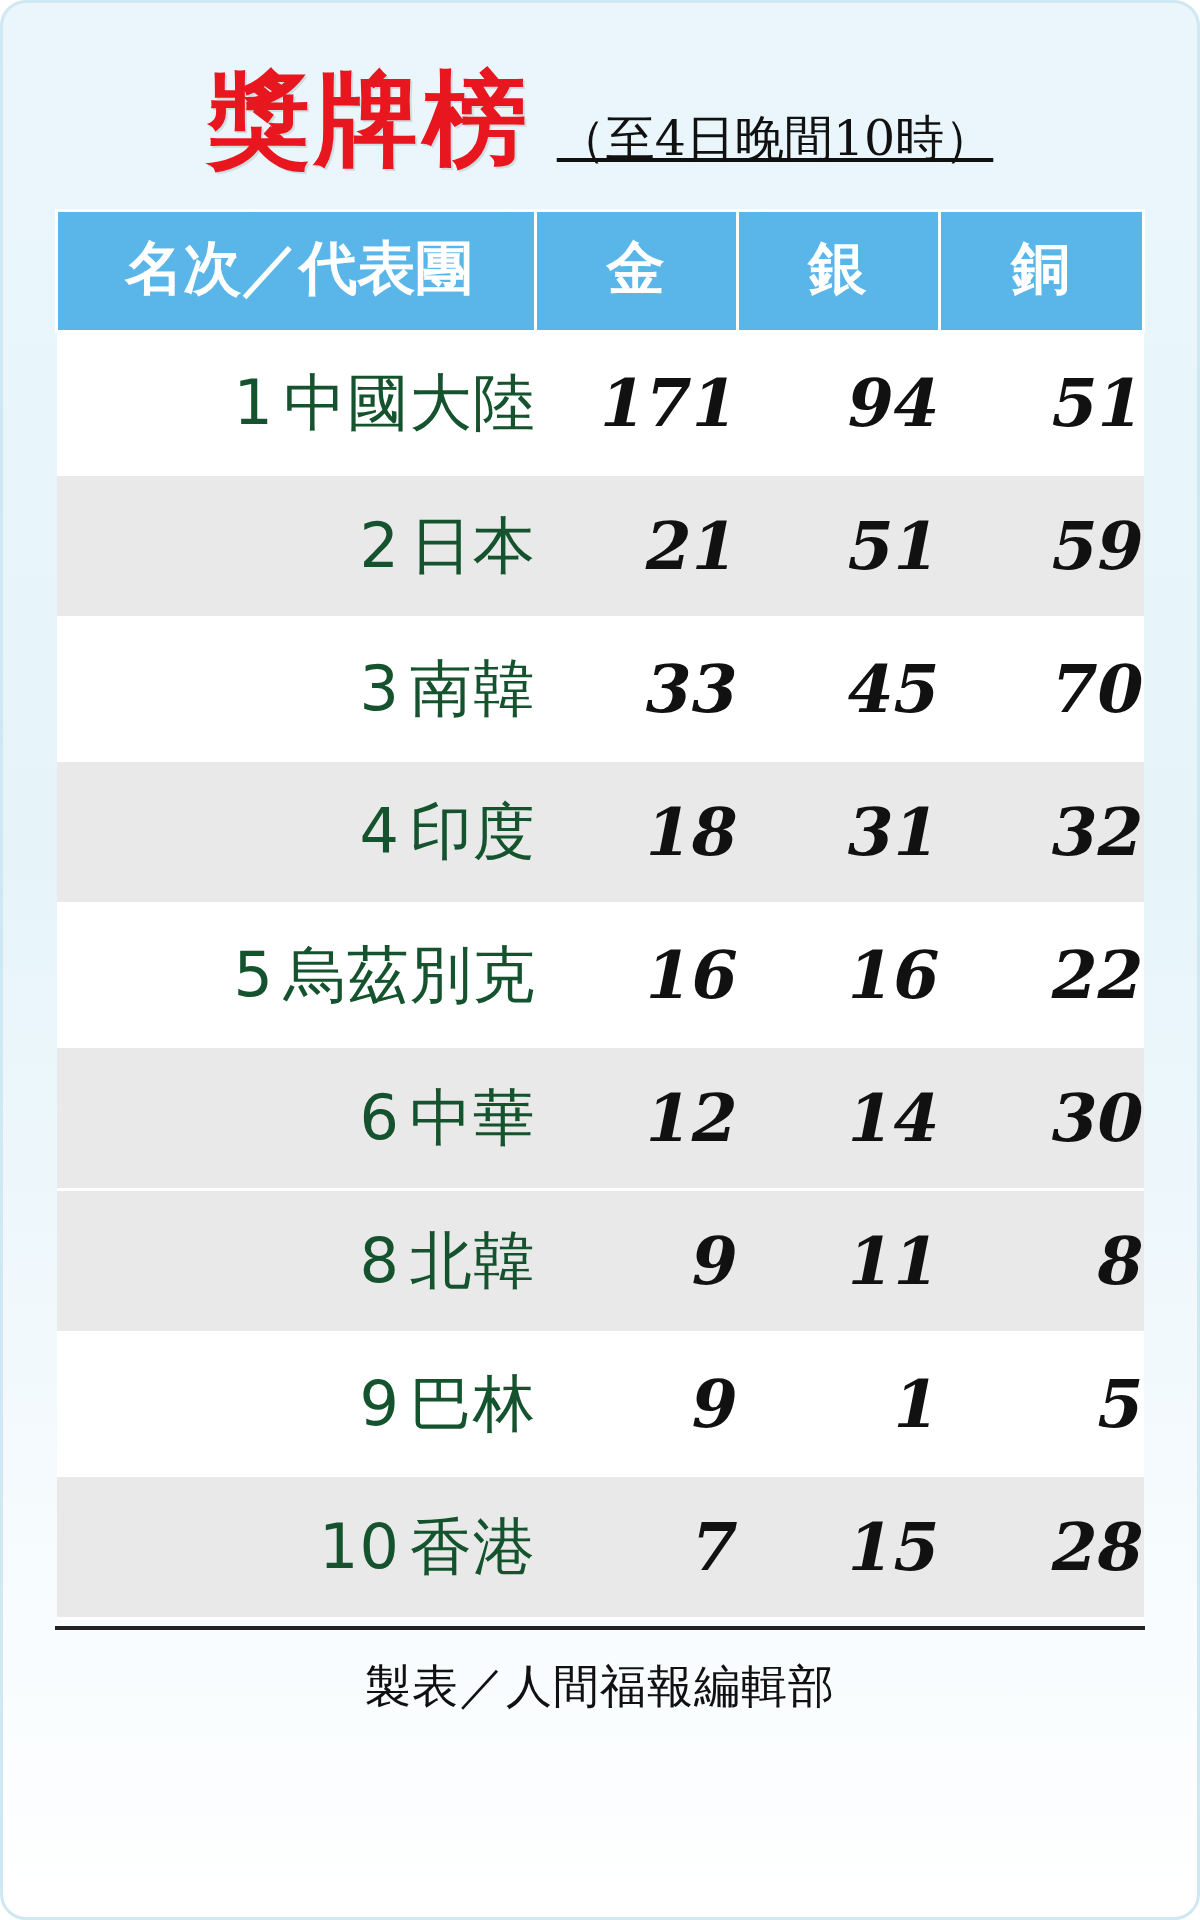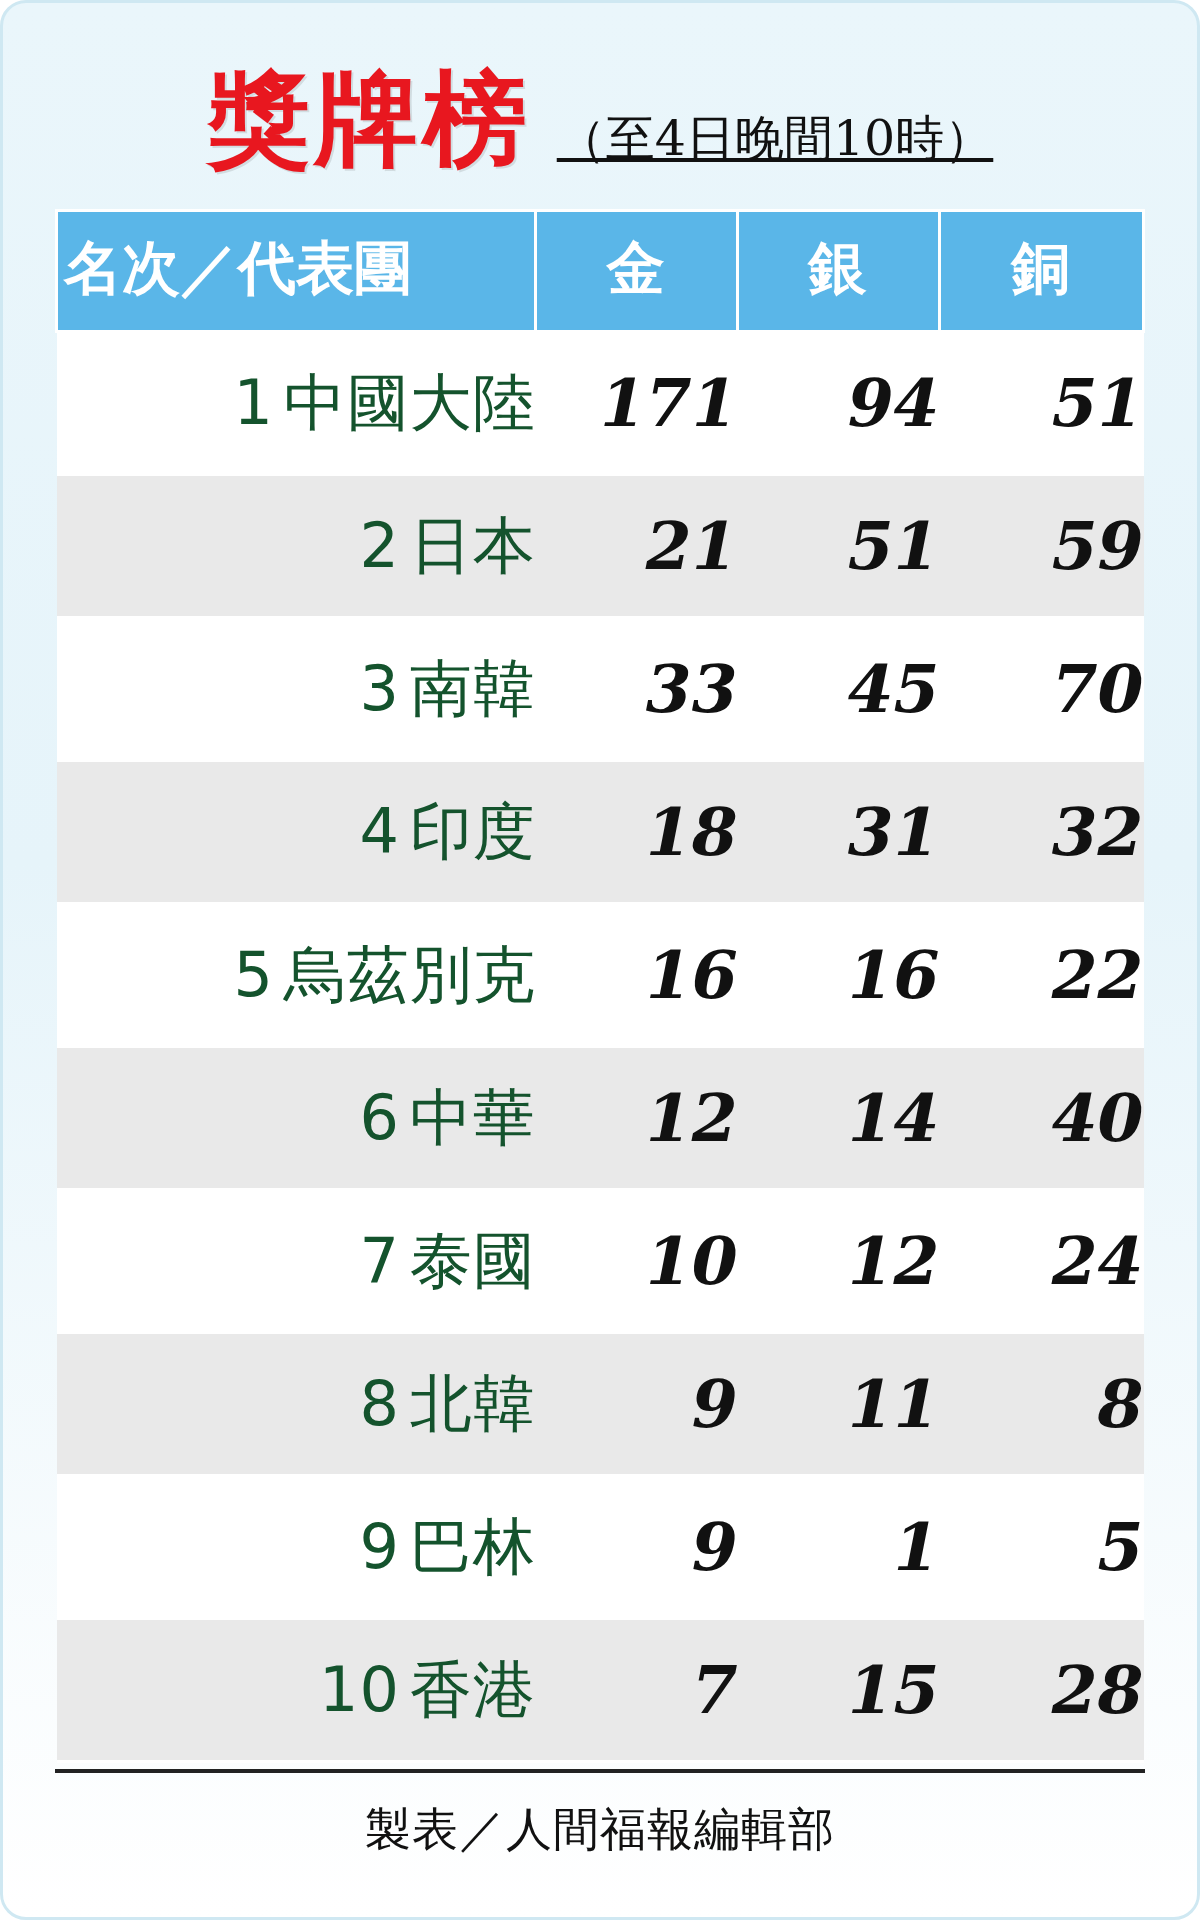--- a/index.html
+++ b/index.html
@@ -58,21 +58,21 @@
     background: #5ab6e8;
     color: #ffffff;
     font-family: "DejaVu Sans", sans-serif;
     font-weight: bold;
     font-size: 58px;
     padding: 18px 0 22px 0;
     border: 3px solid #ffffff;
     letter-spacing: 2px;
   }
   table.medals th.team-head {
-    text-align: left;
+    text-align: center;
     padding-left: 6px;
     letter-spacing: 0px;
   }
   table.medals td {
     border-top: 3px solid #ffffff;
     border-bottom: 3px solid #ffffff;
     padding: 0;
     height: 140px;
   }
   tr.row-odd td { background: #ffffff; }
@@ -156,27 +156,21 @@
       <tr class="row-odd">
         <td class="team"><span class="rank">5</span><span>烏茲別克</span></td>
         <td class="num">16</td>
         <td class="num">16</td>
         <td class="num">22</td>
       </tr>
       <tr class="row-even">
         <td class="team"><span class="rank">6</span><span>中華</span></td>
         <td class="num">12</td>
         <td class="num">14</td>
-        <td class="num">40</td>
-      </tr>
-      <tr class="row-odd">
-        <td class="team"><span class="rank">7</span><span>泰國</span></td>
-        <td class="num">10</td>
-        <td class="num">12</td>
-        <td class="num">24</td>
+        <td class="num">30</td>
       </tr>
       <tr class="row-even">
         <td class="team"><span class="rank">8</span><span>北韓</span></td>
         <td class="num">9</td>
         <td class="num">11</td>
         <td class="num">8</td>
       </tr>
       <tr class="row-odd">
         <td class="team"><span class="rank">9</span><span>巴林</span></td>
         <td class="num">9</td>

